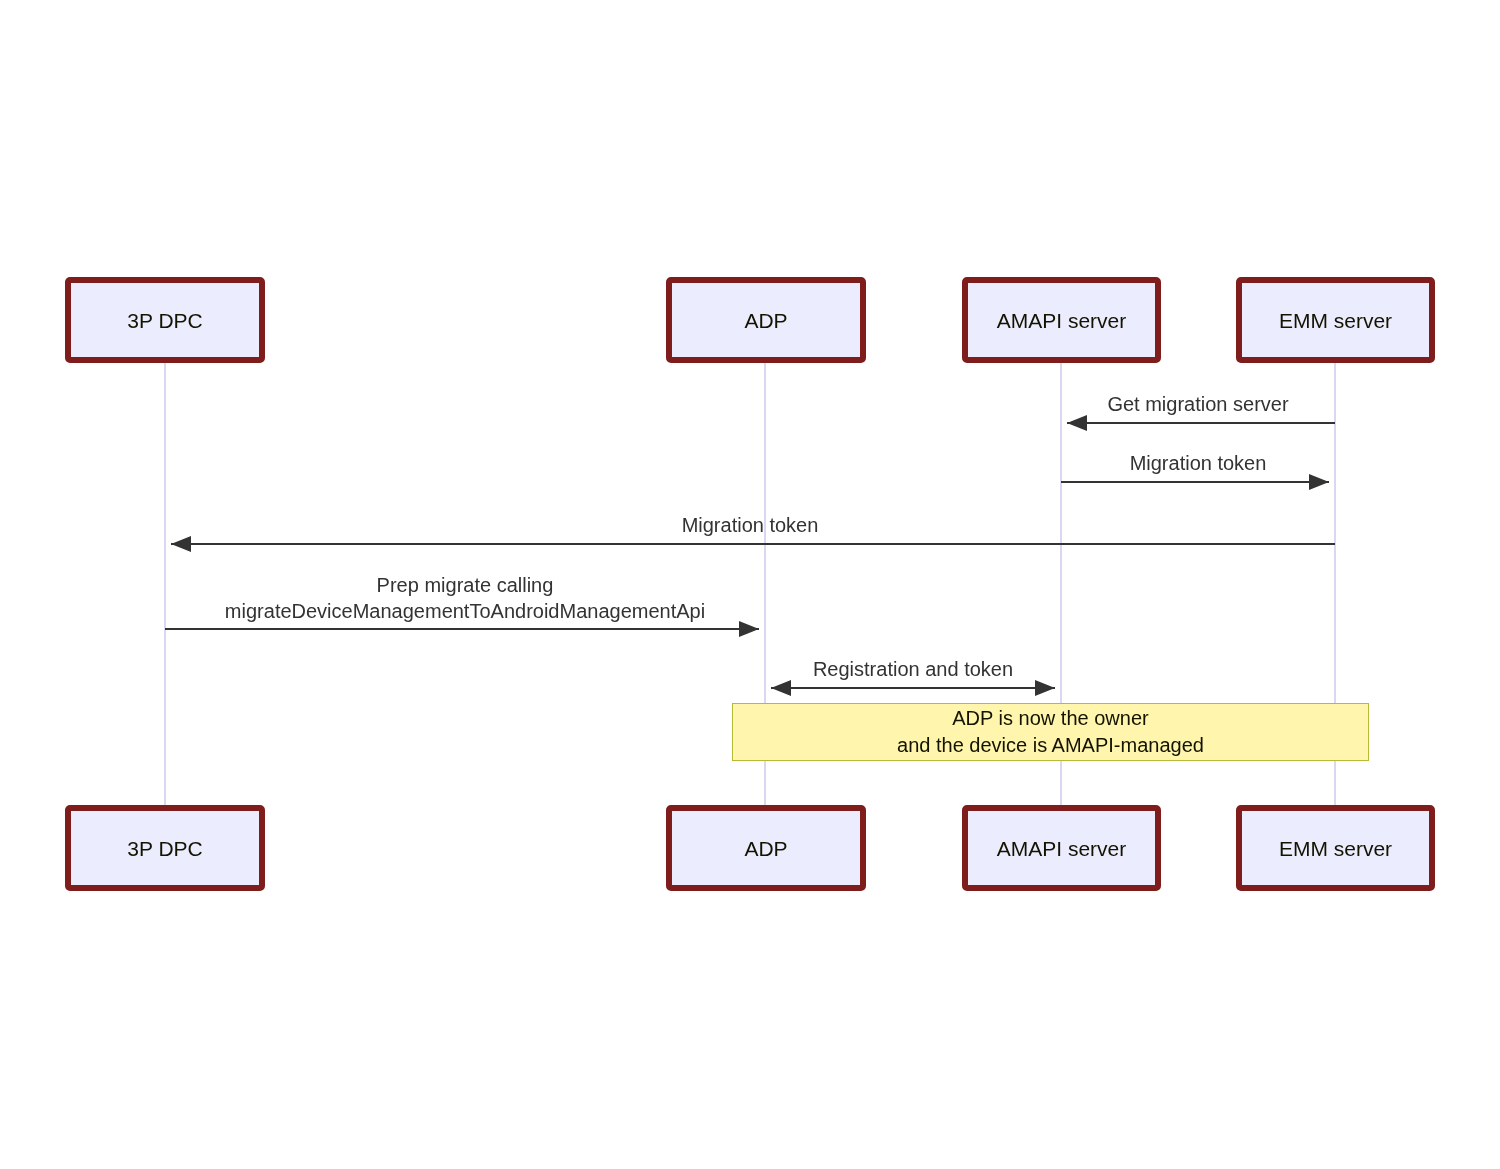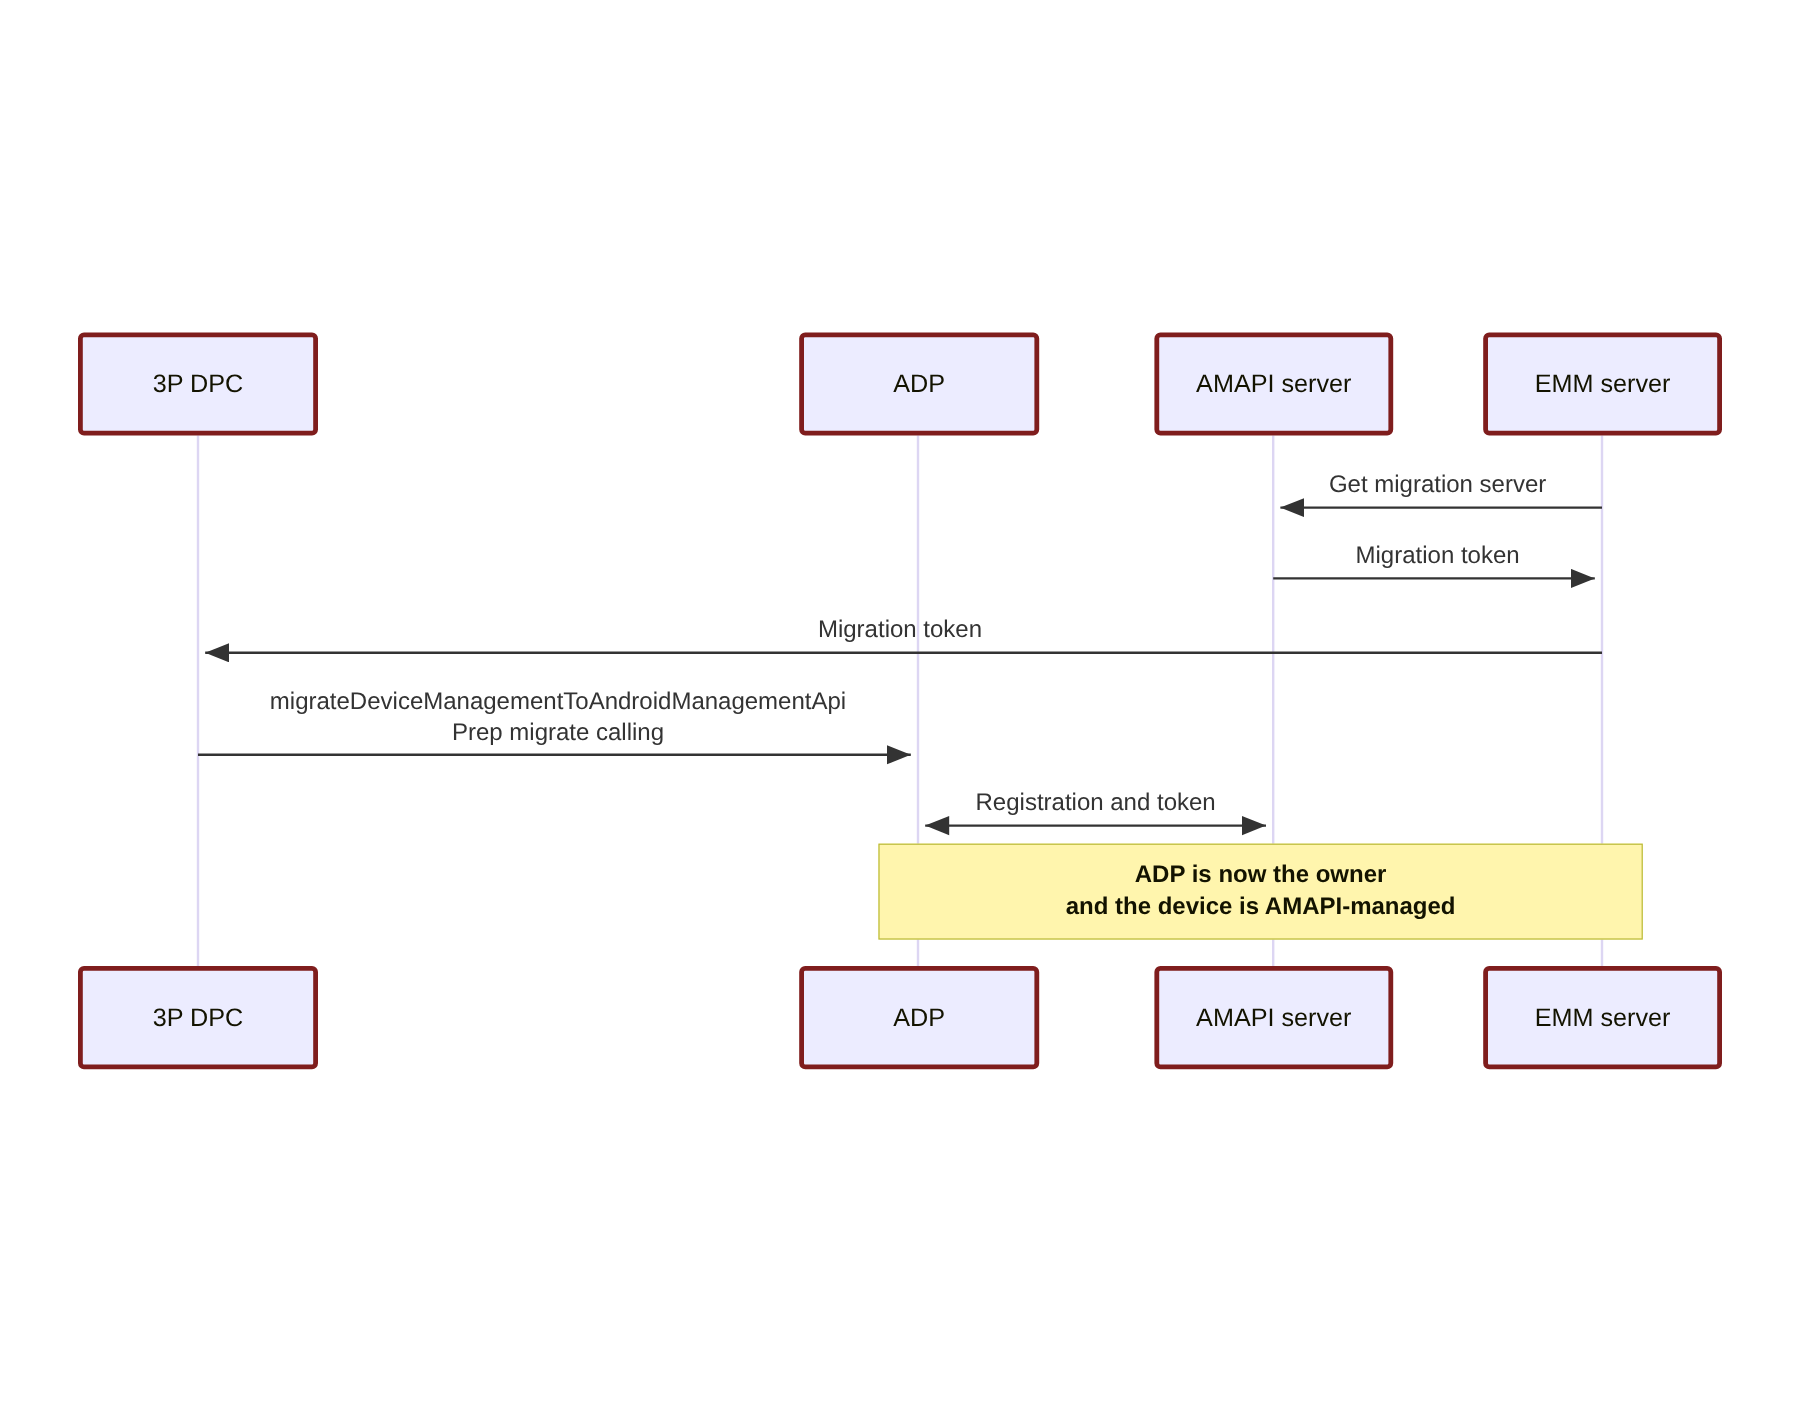--- a/index.html
+++ b/index.html
@@ -23,21 +23,21 @@
     position: absolute;
     left: 0;
     top: 0;
     width: 1500px;
     height: 1169px;
   }
   .participant-box {
     position: absolute;
     box-sizing: border-box;
     background: #ececff;
-    border: 4px solid #7f1d1d;
+    border: 6px solid #7f1d1d;
     border-radius: 5px;
     display: flex;
     align-items: center;
     justify-content: center;
   }
   .participant-label {
     font-size: 21px;
     color: #131300;
     font-family: "Liberation Sans", sans-serif;
     line-height: 1;
@@ -132,27 +132,27 @@
       <div class="msg-label" style="left: 1198px; top: 391px;">
         <div>Get migration server</div>
       </div>
       <div class="msg-label" style="left: 1198px; top: 450px;">
         <div>Migration token</div>
       </div>
       <div class="msg-label" style="left: 750px; top: 512px;">
         <div>Migration token</div>
       </div>
       <div class="msg-label" style="left: 465px; top: 572px;">
+        <div>Prep migrate calling</div>
         <div>migrateDeviceManagementToAndroidManagementApi</div>
-        <div>Prep migrate calling</div>
       </div>
       <div class="msg-label" style="left: 913px; top: 656px;">
         <div>Registration and token</div>
       </div>
     </div>
   <div id="notes-layer">
-      <div class="note-box" style="left: 732px; top: 703px; width: 637px; height: 80px; font-weight: bold;">
+      <div class="note-box" style="left: 732px; top: 703px; width: 637px; height: 58px;">
         <div class="note-text">ADP is now the owner
 and the device is AMAPI-managed</div>
       </div>
     </div>
 
 </div>
 
 </body></html>

